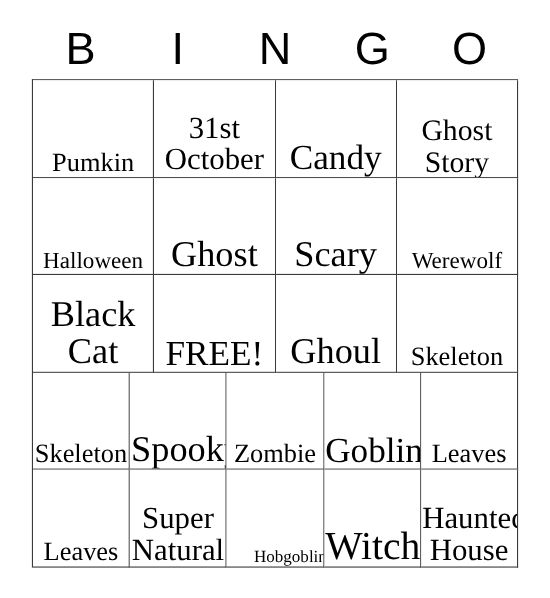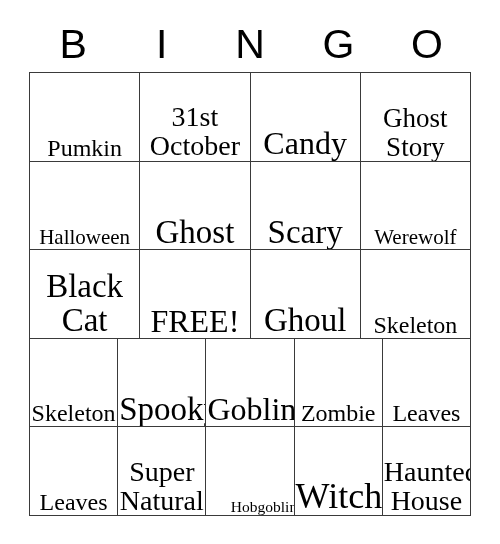--- a/index.html
+++ b/index.html
@@ -152,24 +152,24 @@
         </div>
       </div>
       <div class="grid-row">
         <div class="cell">
           <span class="cell-text fs-ml">Skeleton</span>
         </div>
         <div class="cell">
           <span class="cell-text fs-xxl">Spooky</span>
         </div>
         <div class="cell">
-          <span class="cell-text fs-xl">Goblin</span>
+          <span class="cell-text fs-sm">Zombie</span>
         </div>
         <div class="cell">
-          <span class="cell-text fs-sm">Zombie</span>
+          <span class="cell-text fs-xl">Goblin</span>
         </div>
         <div class="cell">
           <span class="cell-text fs-ml">Leaves</span>
         </div>
       </div>
       <div class="grid-row">
         <div class="cell">
           <span class="cell-text fs-ml">Leaves</span>
         </div>
         <div class="cell">

